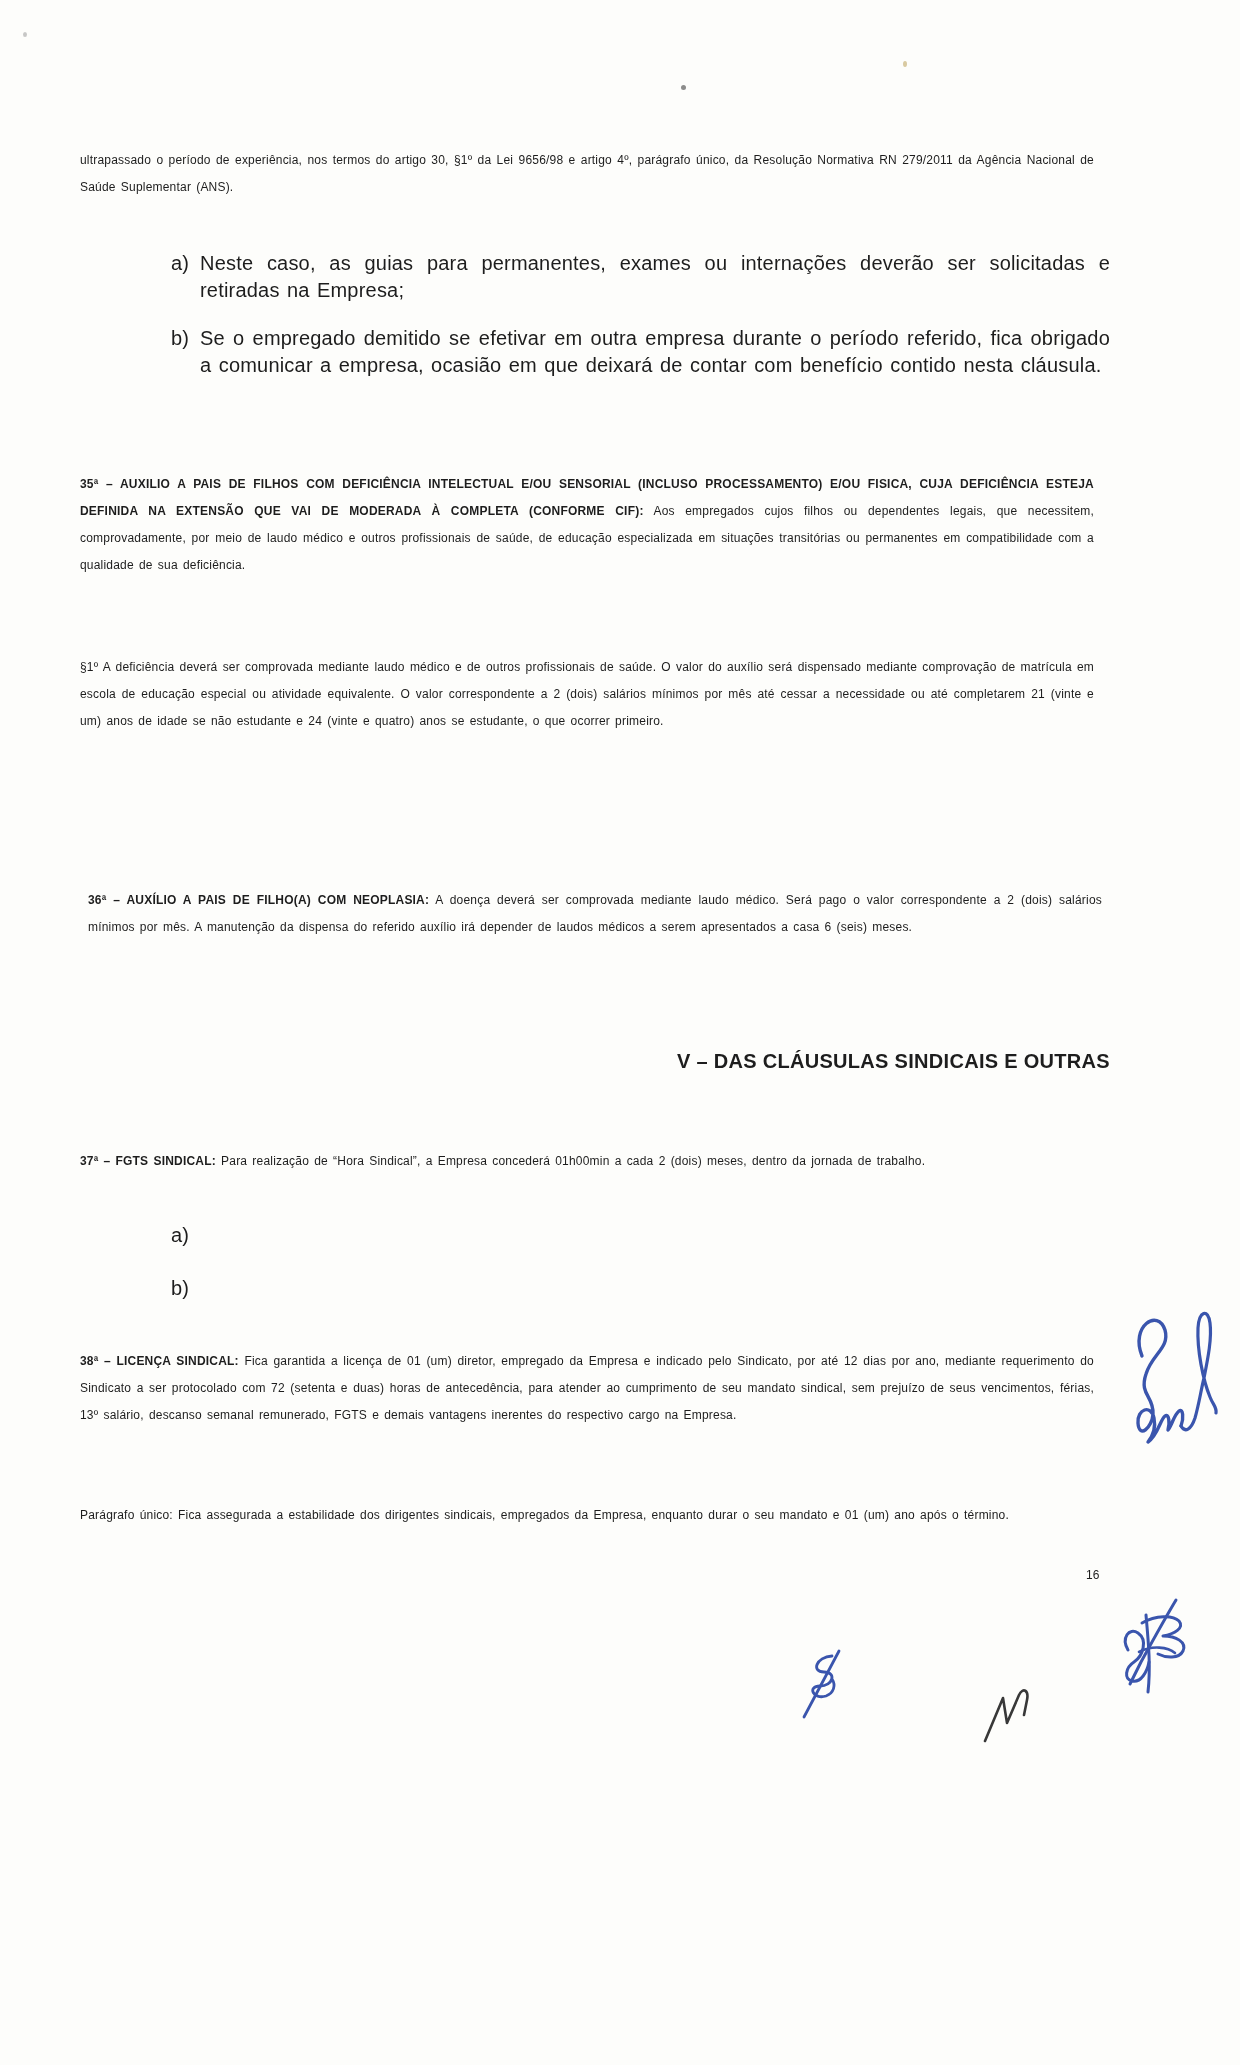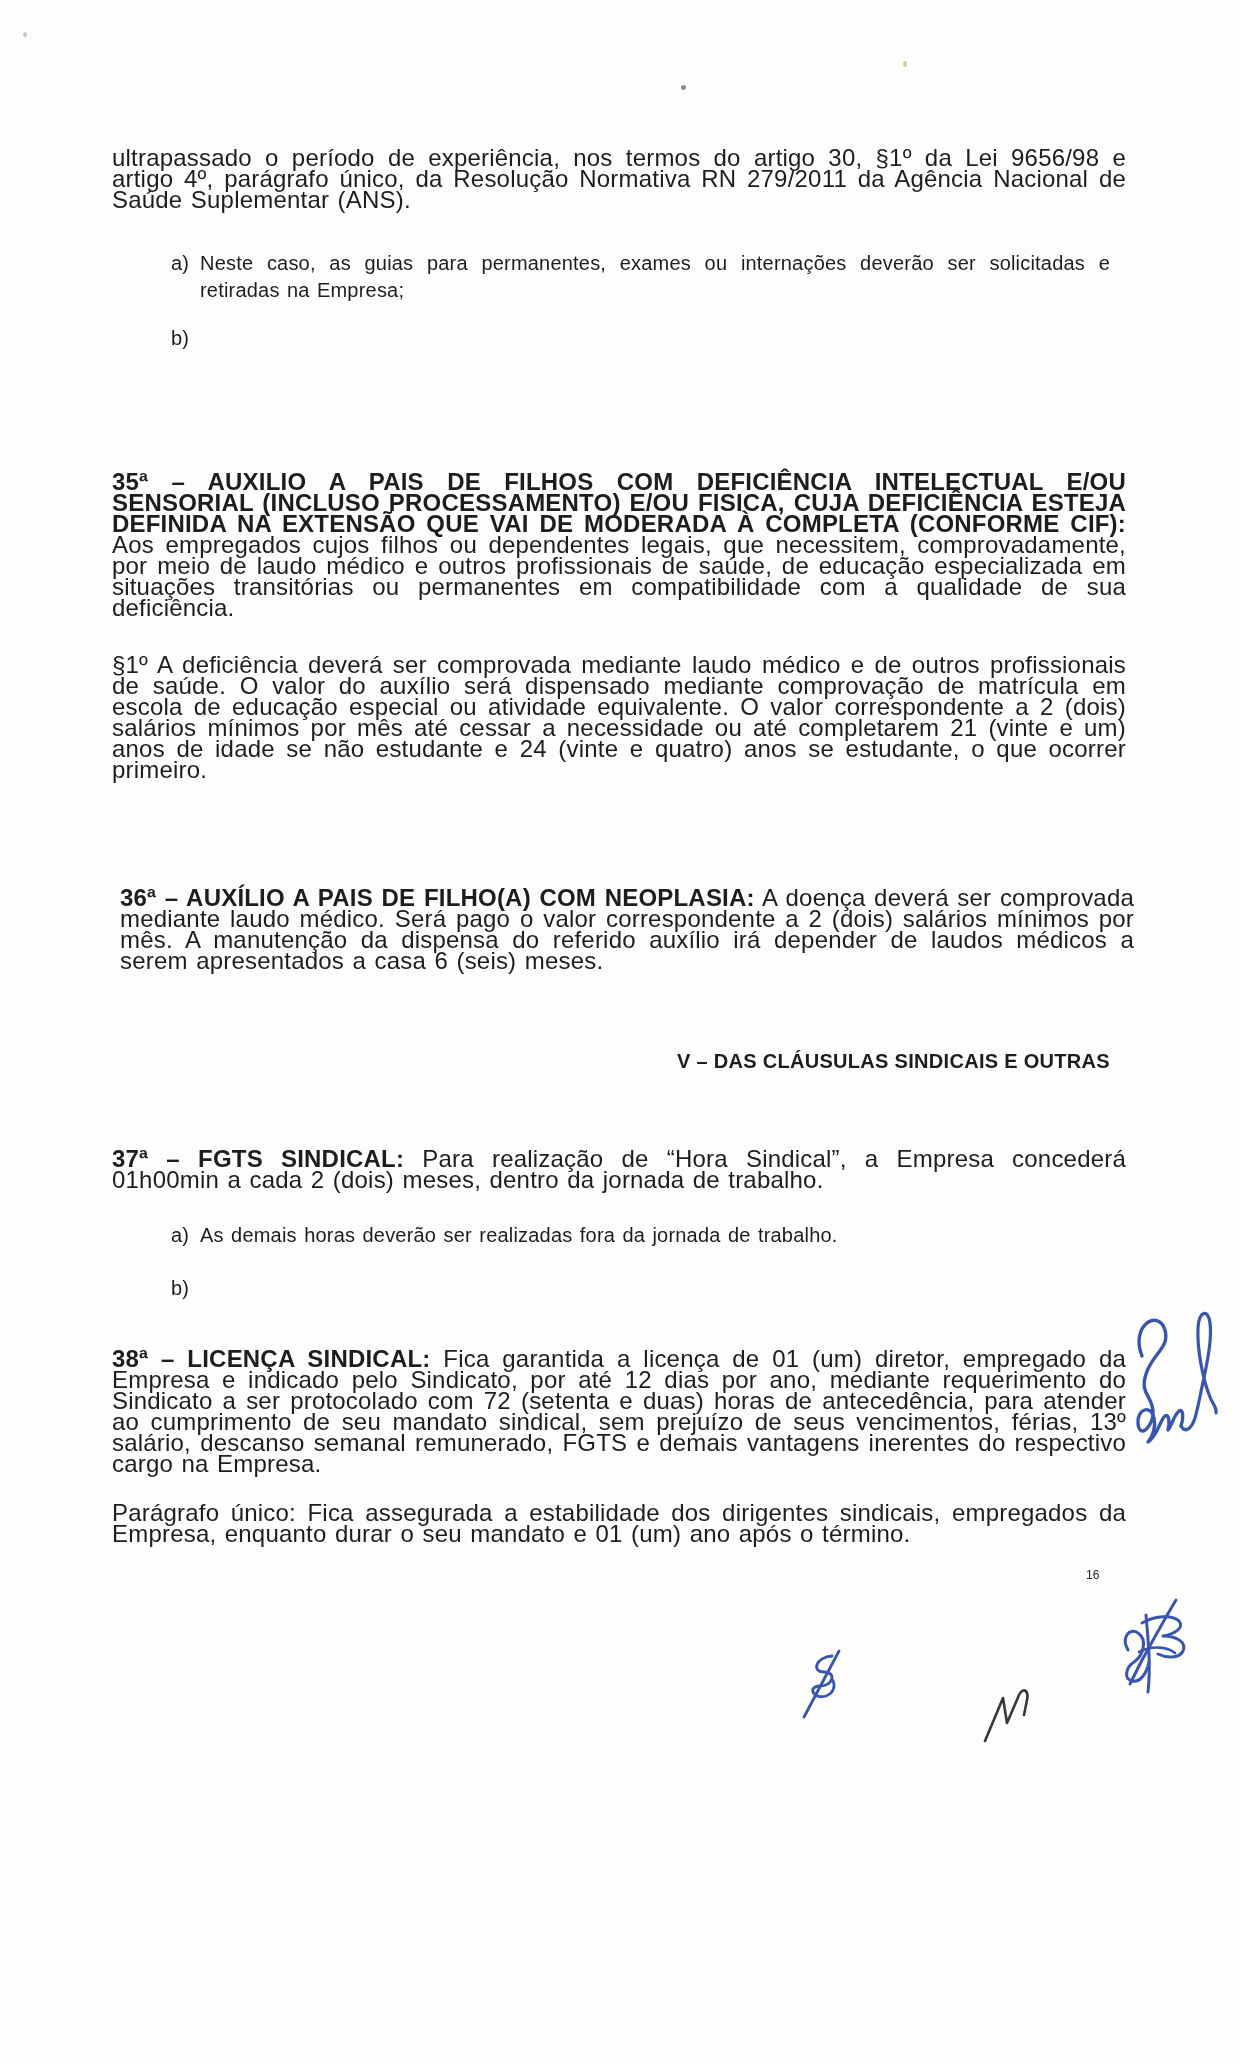--- a/index.html
+++ b/index.html
@@ -6,22 +6,22 @@
   .page{
     position:relative;
     width:1240px;height:2065px;
     background:#fdfdfb;
     font-family:"Liberation Sans",sans-serif;
     color:#1d1d1d;
     overflow:hidden;
   }
   .block{
     position:absolute;
-    left:112px;width:1014px;
-    font-size:24px;line-height:21px;
+    left:80px;width:1014px;
+    font-size:12px;line-height:27px;
     text-align:justify;
     letter-spacing:0.2px;word-spacing:1.6px;
   }
   .bold{font-weight:bold;}
   .li{
     position:absolute;
     left:171px;width:910px;padding-left:29px;
     font-size:20px;line-height:27px;
     text-align:justify;
     letter-spacing:0.2px;word-spacing:1.6px;
@@ -53,36 +53,36 @@
 
   <p class="block" style="top:147px;margin:0;">ultrapassado o período de experiência, nos termos do artigo 30, §1º da Lei 9656/98 e artigo 4º, parágrafo único, da Resolução Normativa RN 279/2011 da Agência Nacional de Saúde Suplementar (ANS).</p>
 
   <div class="li" style="top:250px;">
     <span class="marker">a)</span>
     <span>Neste caso, as guias para permanentes, exames ou internações deverão ser solicitadas e retiradas na Empresa;</span>
   </div>
 
   <div class="li" style="top:325px;">
     <span class="marker">b)</span>
+    <span>Se o empregado demitido se efetivar em outra empresa durante o período referido, fica obrigado a comunicar a empresa, ocasião em que deixará de contar com benefício contido nesta cláusula.</span>
   </div>
 
   <p class="block" style="top:471px;margin:0;"><span class="bold">35ª – AUXILIO A PAIS DE FILHOS COM DEFICIÊNCIA INTELECTUAL E/OU SENSORIAL (INCLUSO PROCESSAMENTO) E/OU FISICA, CUJA DEFICIÊNCIA ESTEJA DEFINIDA NA EXTENSÃO QUE VAI DE MODERADA À COMPLETA (CONFORME CIF):</span><span> Aos empregados cujos filhos ou dependentes legais, que necessitem, comprovadamente, por meio de laudo médico e outros profissionais de saúde, de educação especializada em situações transitórias ou permanentes em compatibilidade com a qualidade de sua deficiência.</span></p>
 
   <p class="block" style="top:654px;margin:0;">§1º A deficiência deverá ser comprovada mediante laudo médico e de outros profissionais de saúde. O valor do auxílio será dispensado mediante comprovação de matrícula em escola de educação especial ou atividade equivalente. O valor correspondente a 2 (dois) salários mínimos por mês até cessar a necessidade ou até completarem 21 (vinte e um) anos de idade se não estudante e 24 (vinte e quatro) anos se estudante, o que ocorrer primeiro.</p>
 
 
   <p class="block" style="top:879px;margin:8px;"><span class="bold">36ª – AUXÍLIO A PAIS DE FILHO(A) COM NEOPLASIA:</span><span> A doença deverá ser comprovada mediante laudo médico. Será pago o valor correspondente a 2 (dois) salários mínimos por mês. A manutenção da dispensa do referido auxílio irá depender de laudos médicos a serem apresentados a casa 6 (seis) meses.</span></p>
 
   <h2 class="section-heading" style="top:1048px;margin:0;">V – DAS CLÁUSULAS SINDICAIS E OUTRAS</h2>
 
   <p class="block" style="top:1148px;margin:0;"><span class="bold">37ª – FGTS SINDICAL:</span><span> Para realização de “Hora Sindical”, a Empresa concederá 01h00min a cada 2 (dois) meses, dentro da jornada de trabalho.</span></p>
 
   <div class="li" style="top:1222px;">
     <span class="marker">a)</span>
-    <span>As demais horas deverão ser realizadas fora da jornada de trabalho.</span>
   </div>
 
   <div class="li" style="top:1275px;">
     <span class="marker">b)</span>
   </div>
 
   <p class="block" style="top:1348px;margin:0;"><span class="bold">38ª – LICENÇA SINDICAL:</span><span> Fica garantida a licença de 01 (um) diretor, empregado da Empresa e indicado pelo Sindicato, por até 12 dias por ano, mediante requerimento do Sindicato a ser protocolado com 72 (setenta e duas) horas de antecedência, para atender ao cumprimento de seu mandato sindical, sem prejuízo de seus vencimentos, férias, 13º salário, descanso semanal remunerado, FGTS e demais vantagens inerentes do respectivo cargo na Empresa.</span></p>
 
   <p class="block" style="top:1502px;margin:0;">Parágrafo único: Fica assegurada a estabilidade dos dirigentes sindicais, empregados da Empresa, enquanto durar o seu mandato e 01 (um) ano após o término.</p>
 

